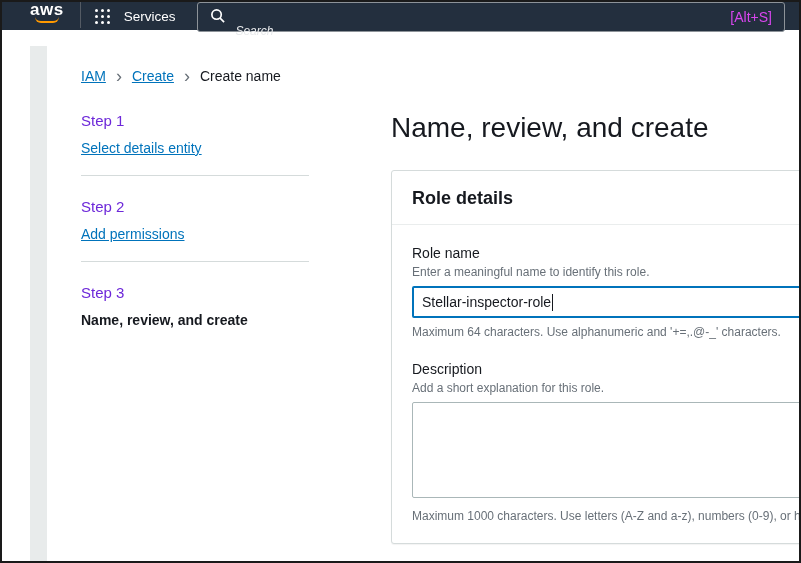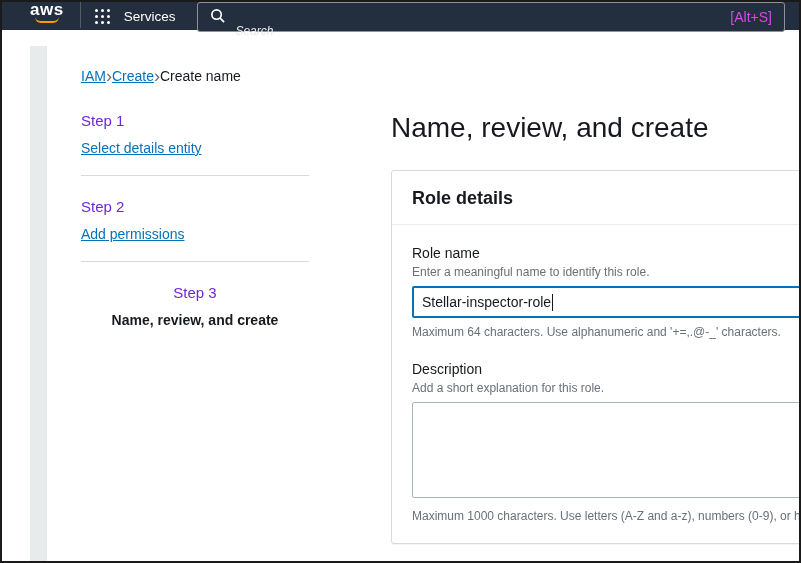--- a/index.html
+++ b/index.html
@@ -29,29 +29,29 @@
   .search-box svg { flex:none; }
   .search-input {
     flex:1; background:transparent; border:none; outline:none;
     color:#fff; font-size:12px; font-style:italic; font-family:"Liberation Sans", sans-serif;margin-top:28px;
   }
   .search-input::placeholder { color:#e8eaec; font-style:italic; opacity:1; }
   .shortcut { color:#d946ef; font-size:14px; font-style:normal; }
   
   .left-strip { position:absolute; left:28px; top:44px; bottom:0; width:17px; background:#e8ebeb; }
   
-  .breadcrumb { position:absolute; top:66px; left:79px; font-size:14px; display:flex; align-items:center; }
+  .breadcrumb { position:absolute; top:66px; left:79px; font-size:14px; display:flex; align-items:center; gap:10px; }
   .crumb-link { color:#0073bb; text-decoration:underline; cursor:pointer; }
   .crumb-sep { color:#687078; font-size:18px; line-height:14px; }
   .crumb-current { color:#16191f; }
   
   .steps { position:absolute; top:104px; left:79px; width:228px; }
   .step { padding:22px 0 18px; border-bottom:1px solid #d5dbdb; }
   .step:first-child { padding-top:6px; }
-  .step:last-child { border-bottom:none;text-align:center; }
+  .step:last-child { border-bottom:none; }
   .step-num { font-size:15px; color:#6d28d9; margin-bottom:10px; }
   .step-link { font-size:14px; color:#0073bb; text-decoration:underline; cursor:pointer; }
   .step-current { font-size:14px; color:#16191f; font-weight:bold; }
   
   .main { position:absolute; left:389px; top:100px; width:560px; }
   .page-title { font-size:28px; font-weight:500; color:#16191f; margin:10px 0 26px; }
   .card { border:1px solid #d5dbdb; border-radius:3px; background:#fff; box-shadow:0 1px 1px rgba(0,0,0,.05); }
   .card-header { padding:17px 20px 15px; font-size:18px; font-weight:bold; border-bottom:1px solid #eaeded; }
   .card-body { padding:20px; }
   .field { margin-bottom:22px; }

